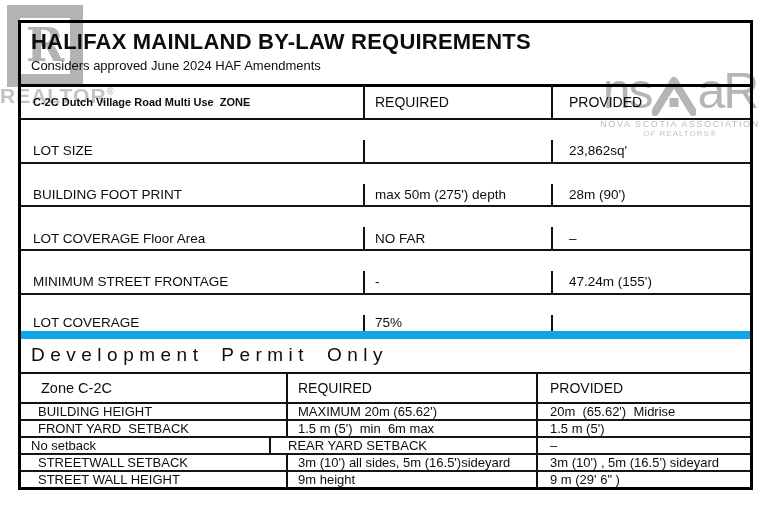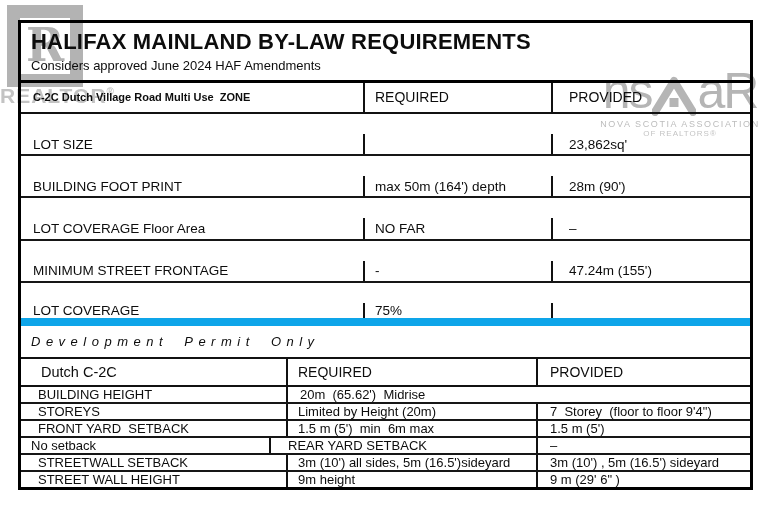--- a/index.html
+++ b/index.html
@@ -44,21 +44,21 @@
   .t1r{height:25px;border-bottom:2px solid #161616;margin-top:20px;}
   .t1r.last{border-bottom:8px solid #0ea5e9;}
   .t1 .c1{width:344px;border-right:2px solid #111;padding-left:12px;}
   .t1 .c2{width:188px;border-right:2px solid #111;padding-left:10px;}
   .t1 .c3{flex:1;padding-left:16px;}
   .t1h .c1{font-size:11px;font-weight:bold;}
   .t1h .c2,.t1h .c3{font-size:14px;}
   .t1r .c{font-size:13.5px;}
   
   .devband{height:37px;border-bottom:2px solid #111;box-sizing:border-box;display:flex;align-items:center;padding-left:10px;}
-  .devband span{font-size:13px;letter-spacing:5.5px;word-spacing:7px;white-space:nowrap;font-style:italic;}
+  .devband span{font-size:19px;letter-spacing:5.5px;word-spacing:7px;white-space:nowrap;}
   
   .t2h{height:32px;border-bottom:2px solid #111;}
   .t2r{flex:1;border-bottom:2px solid #161616;}
   .t2r.last{border-bottom:none;}
   .t2 .c1{width:267px;border-right:2px solid #111;padding-left:17px;}
   .t2 .c2{width:250px;border-right:2px solid #111;padding-left:10px;}
   .t2 .c3{flex:1;padding-left:12px;}
   .t2h .c{font-size:14px;}
   .t2h .c1{font-size:14.5px;padding-left:20px;}
   .t2r .c{font-size:13px;}
@@ -96,21 +96,21 @@
     <div class="c c2">REQUIRED</div>
     <div class="c c3">PROVIDED</div>
   </div>
   <div class="row t1 t1r">
     <div class="c c1">LOT SIZE</div>
     <div class="c c2"></div>
     <div class="c c3">23,862sq'</div>
   </div>
   <div class="row t1 t1r">
     <div class="c c1">BUILDING FOOT PRINT</div>
-    <div class="c c2">max 50m (164') depth</div>
+    <div class="c c2">max 50m (275') depth</div>
     <div class="c c3">28m (90')</div>
   </div>
   <div class="row t1 t1r">
     <div class="c c1">LOT COVERAGE Floor Area</div>
     <div class="c c2">NO FAR</div>
     <div class="c c3">–</div>
   </div>
   <div class="row t1 t1r">
     <div class="c c1">MINIMUM STREET FRONTAGE</div>
     <div class="c c2">-</div>
@@ -119,32 +119,28 @@
   <div class="row t1 t1r last">
     <div class="c c1">LOT COVERAGE</div>
     <div class="c c2">75%</div>
   </div>
 
   <div class="devband">
     <span>Development Permit Only</span>
   </div>
 
   <div class="row t2 t2h">
-    <div class="c c1">Dutch C-2C</div>
+    <div class="c c1">Zone C-2C</div>
     <div class="c c2">REQUIRED</div>
     <div class="c c3">PROVIDED</div>
   </div>
   <div class="row t2 t2r">
     <div class="c c1">BUILDING HEIGHT</div>
+    <div class="c c2">MAXIMUM 20m (65.62')</div>
     <div class="c c3">20m  (65.62')  Midrise</div>
-  </div>
-  <div class="row t2 t2r">
-    <div class="c c1">STOREYS</div>
-    <div class="c c2">Limited by Height (20m)</div>
-    <div class="c c3">7  Storey  (floor to floor 9'4")</div>
   </div>
   <div class="row t2 t2r">
     <div class="c c1">FRONT YARD  SETBACK</div>
     <div class="c c2">1.5 m (5')  min  6m max</div>
     <div class="c c3">1.5 m (5')</div>
   </div>
   <div class="row t2 t2r">
     <div class="c c2">No setback</div>
     <div class="c c1">REAR YARD SETBACK</div>
     <div class="c c3">–</div>

